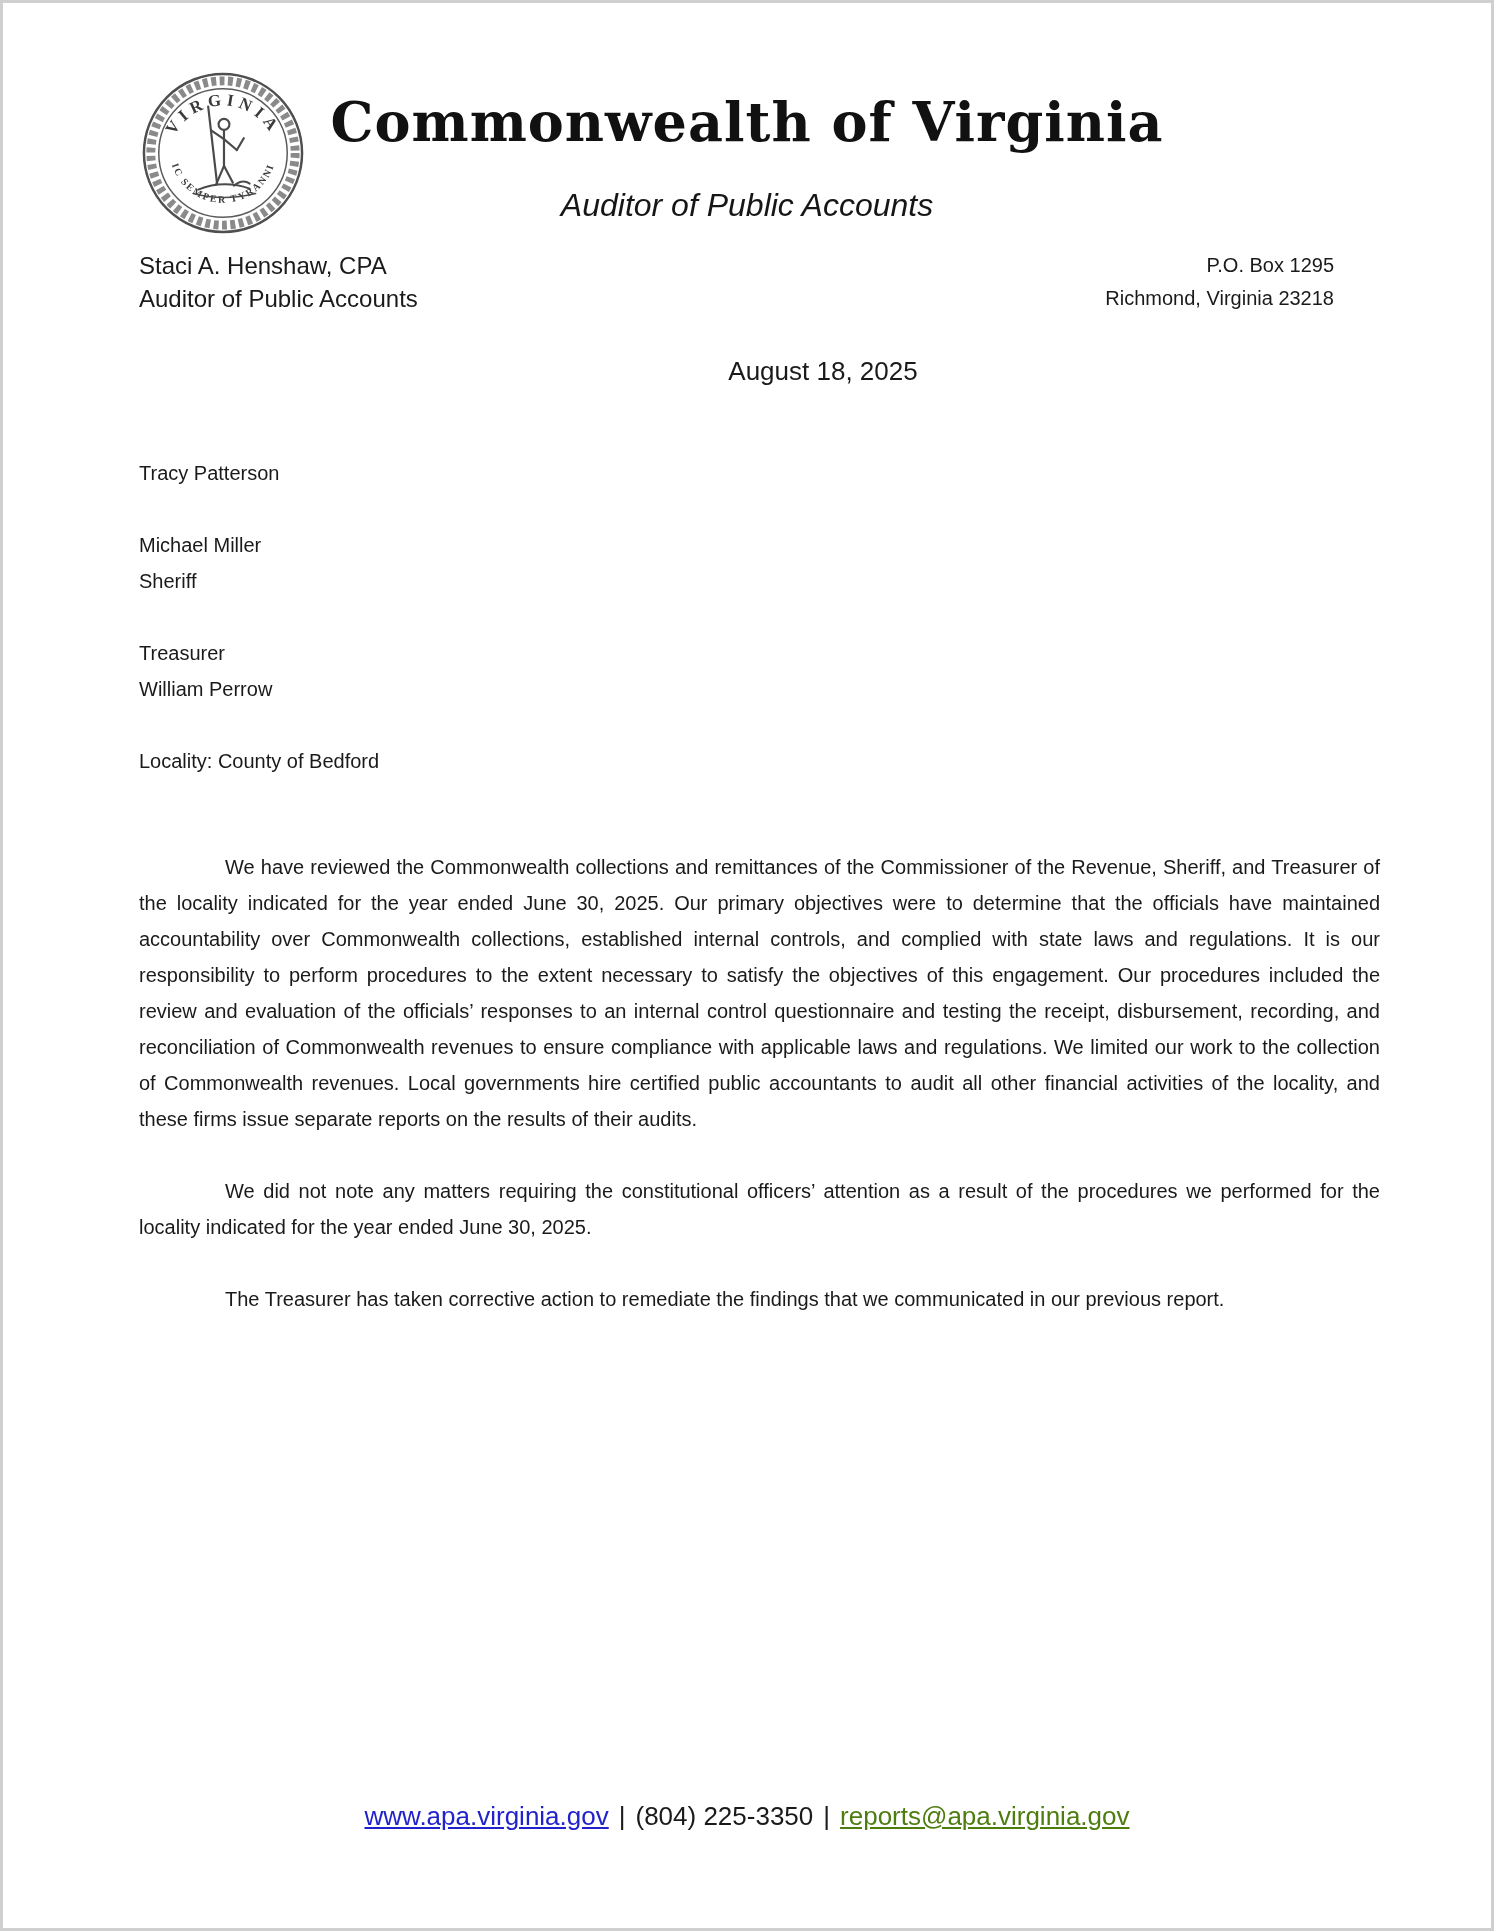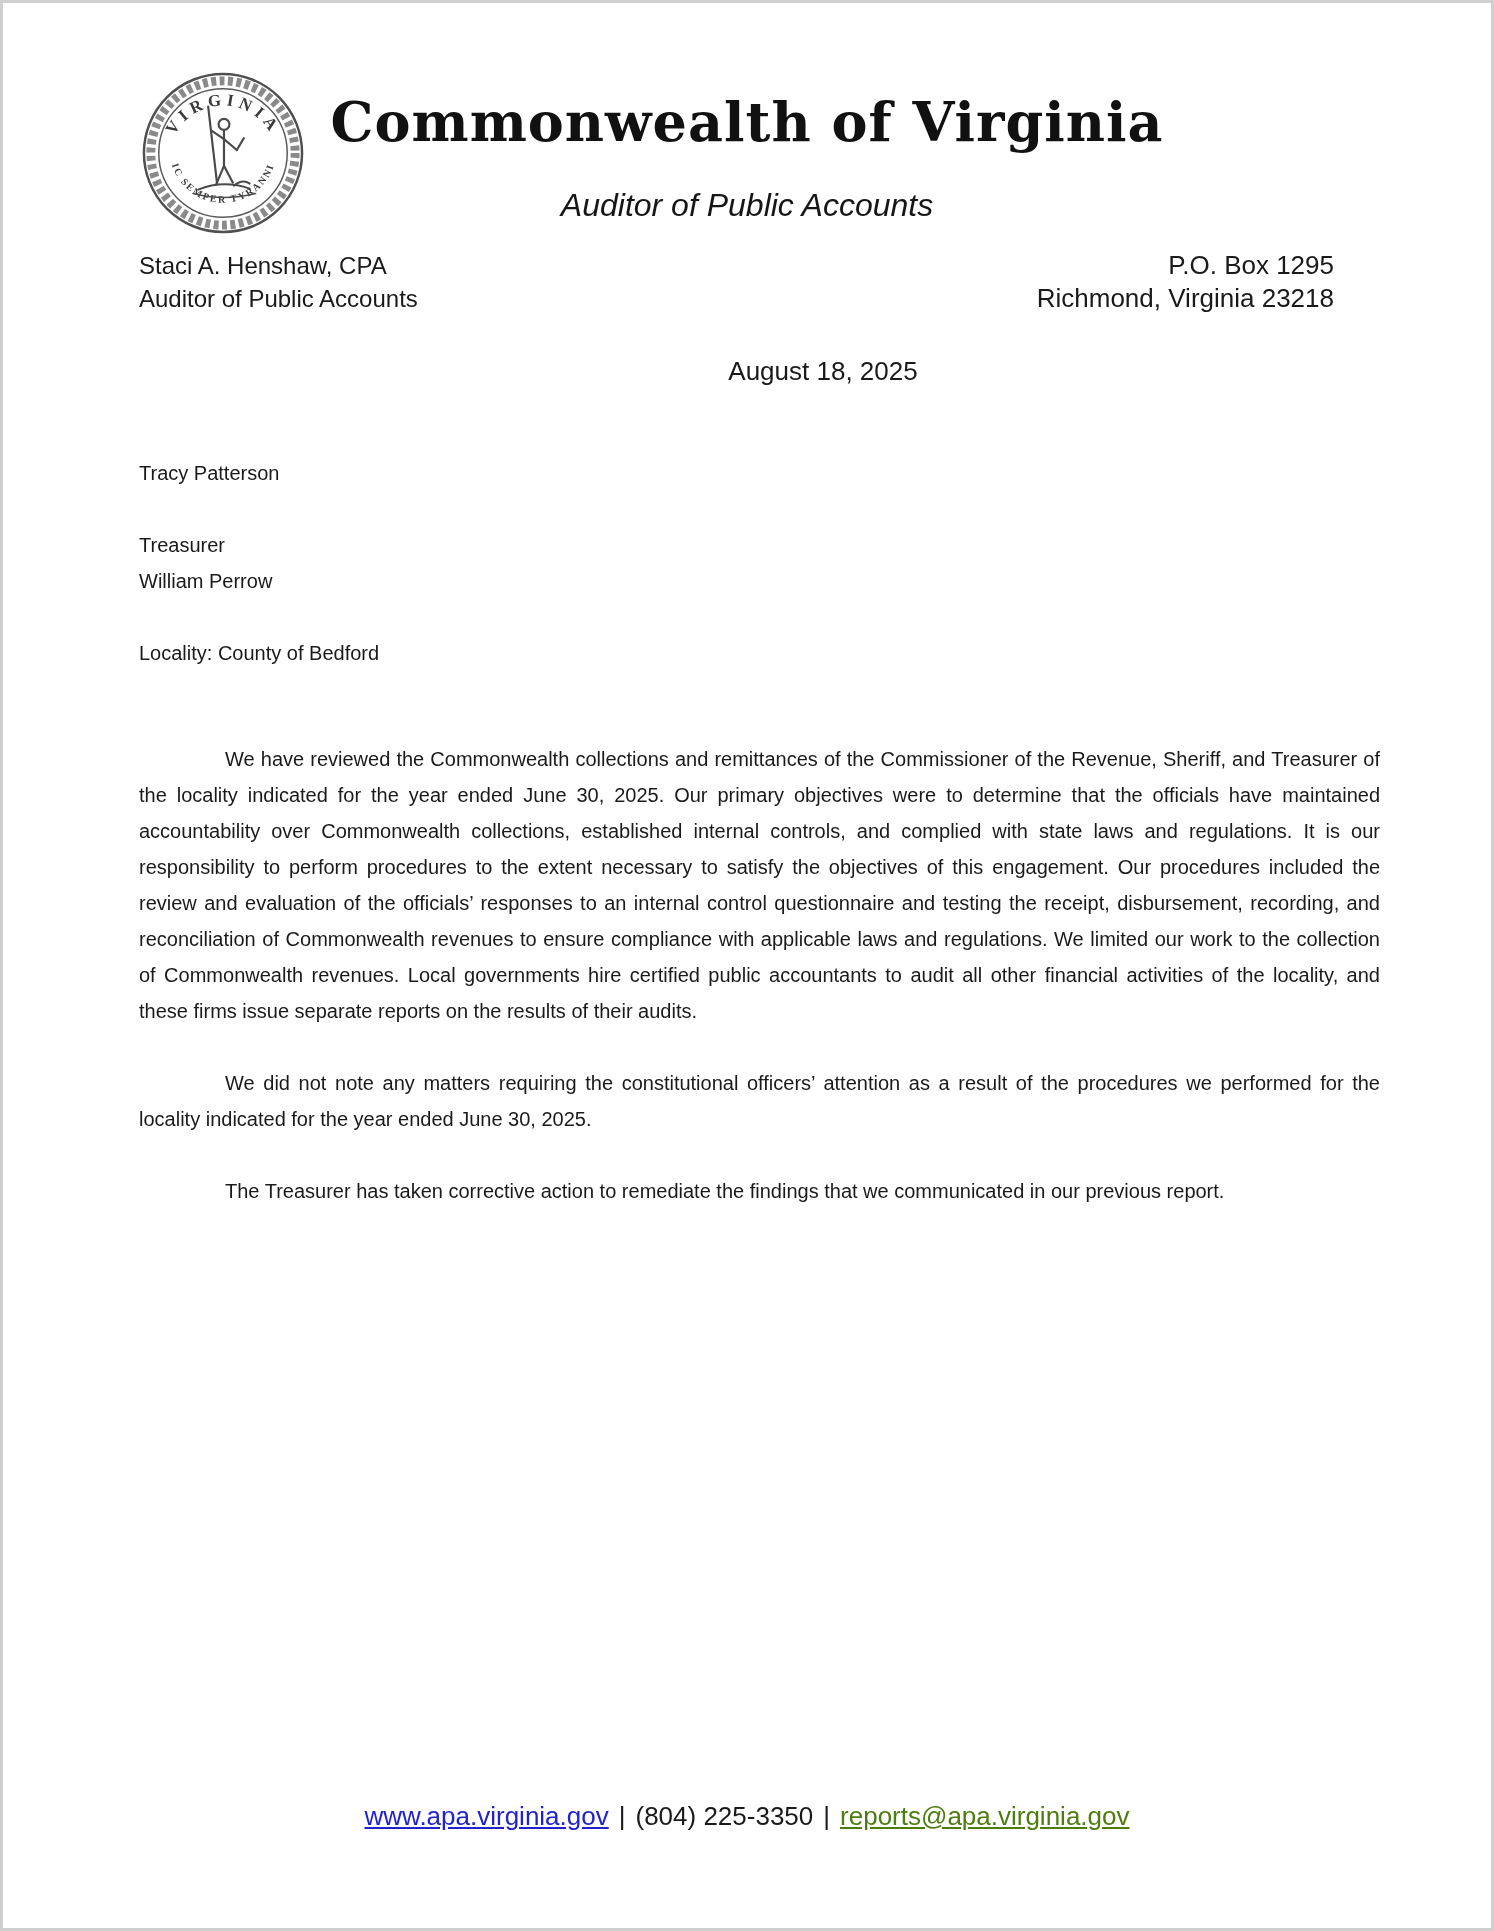--- a/index.html
+++ b/index.html
@@ -52,21 +52,21 @@
     left: 136px;
     top: 246px;
     font-size: 24px;
     line-height: 33px;
   }
   .address-block {
     position: absolute;
     right: 157px;
     top: 246px;
     text-align: right;
-    font-size: 26px;
+    font-size: 20px;
     line-height: 33px;
   }
 
   
   .date-line {
     position: absolute;
     top: 353px;
     left: 0;
     width: 100%;
     text-align: center;
@@ -163,20 +163,24 @@
   </div>
 
   <div class="date-line">August 18, 2025</div>
 
   <div class="letter-body">
 
     <div class="recipient">
       <div>Tracy Patterson</div>
     </div>
 
+    <div class="recipient">
+      <div>Michael Miller</div>
+      <div>Sheriff</div>
+    </div>
 
     <div class="recipient">
       <div>Treasurer</div>
       <div>William Perrow</div>
     </div>
 
     <div class="locality-line">Locality: County of Bedford</div>
 
     <div class="para first">We have reviewed the Commonwealth collections and remittances of the Commissioner of the Revenue, Sheriff, and Treasurer of the locality indicated for the year ended June 30, 2025.  Our primary objectives were to determine that the officials have maintained accountability over Commonwealth collections, established internal controls, and complied with state laws and regulations.  It is our responsibility to perform procedures to the extent necessary to satisfy the objectives of this engagement.  Our procedures included the review and evaluation of the officials’ responses to an internal control questionnaire and testing the receipt, disbursement, recording, and reconciliation of Commonwealth revenues to ensure compliance with applicable laws and regulations.  We limited our work to the collection of Commonwealth revenues.  Local governments hire certified public accountants to audit all other financial activities of the locality, and these firms issue separate reports on the results of their audits.</div>
     <div class="para">We did not note any matters requiring the constitutional officers’ attention as a result of the procedures we performed for the locality indicated for the year ended June 30, 2025.</div>

